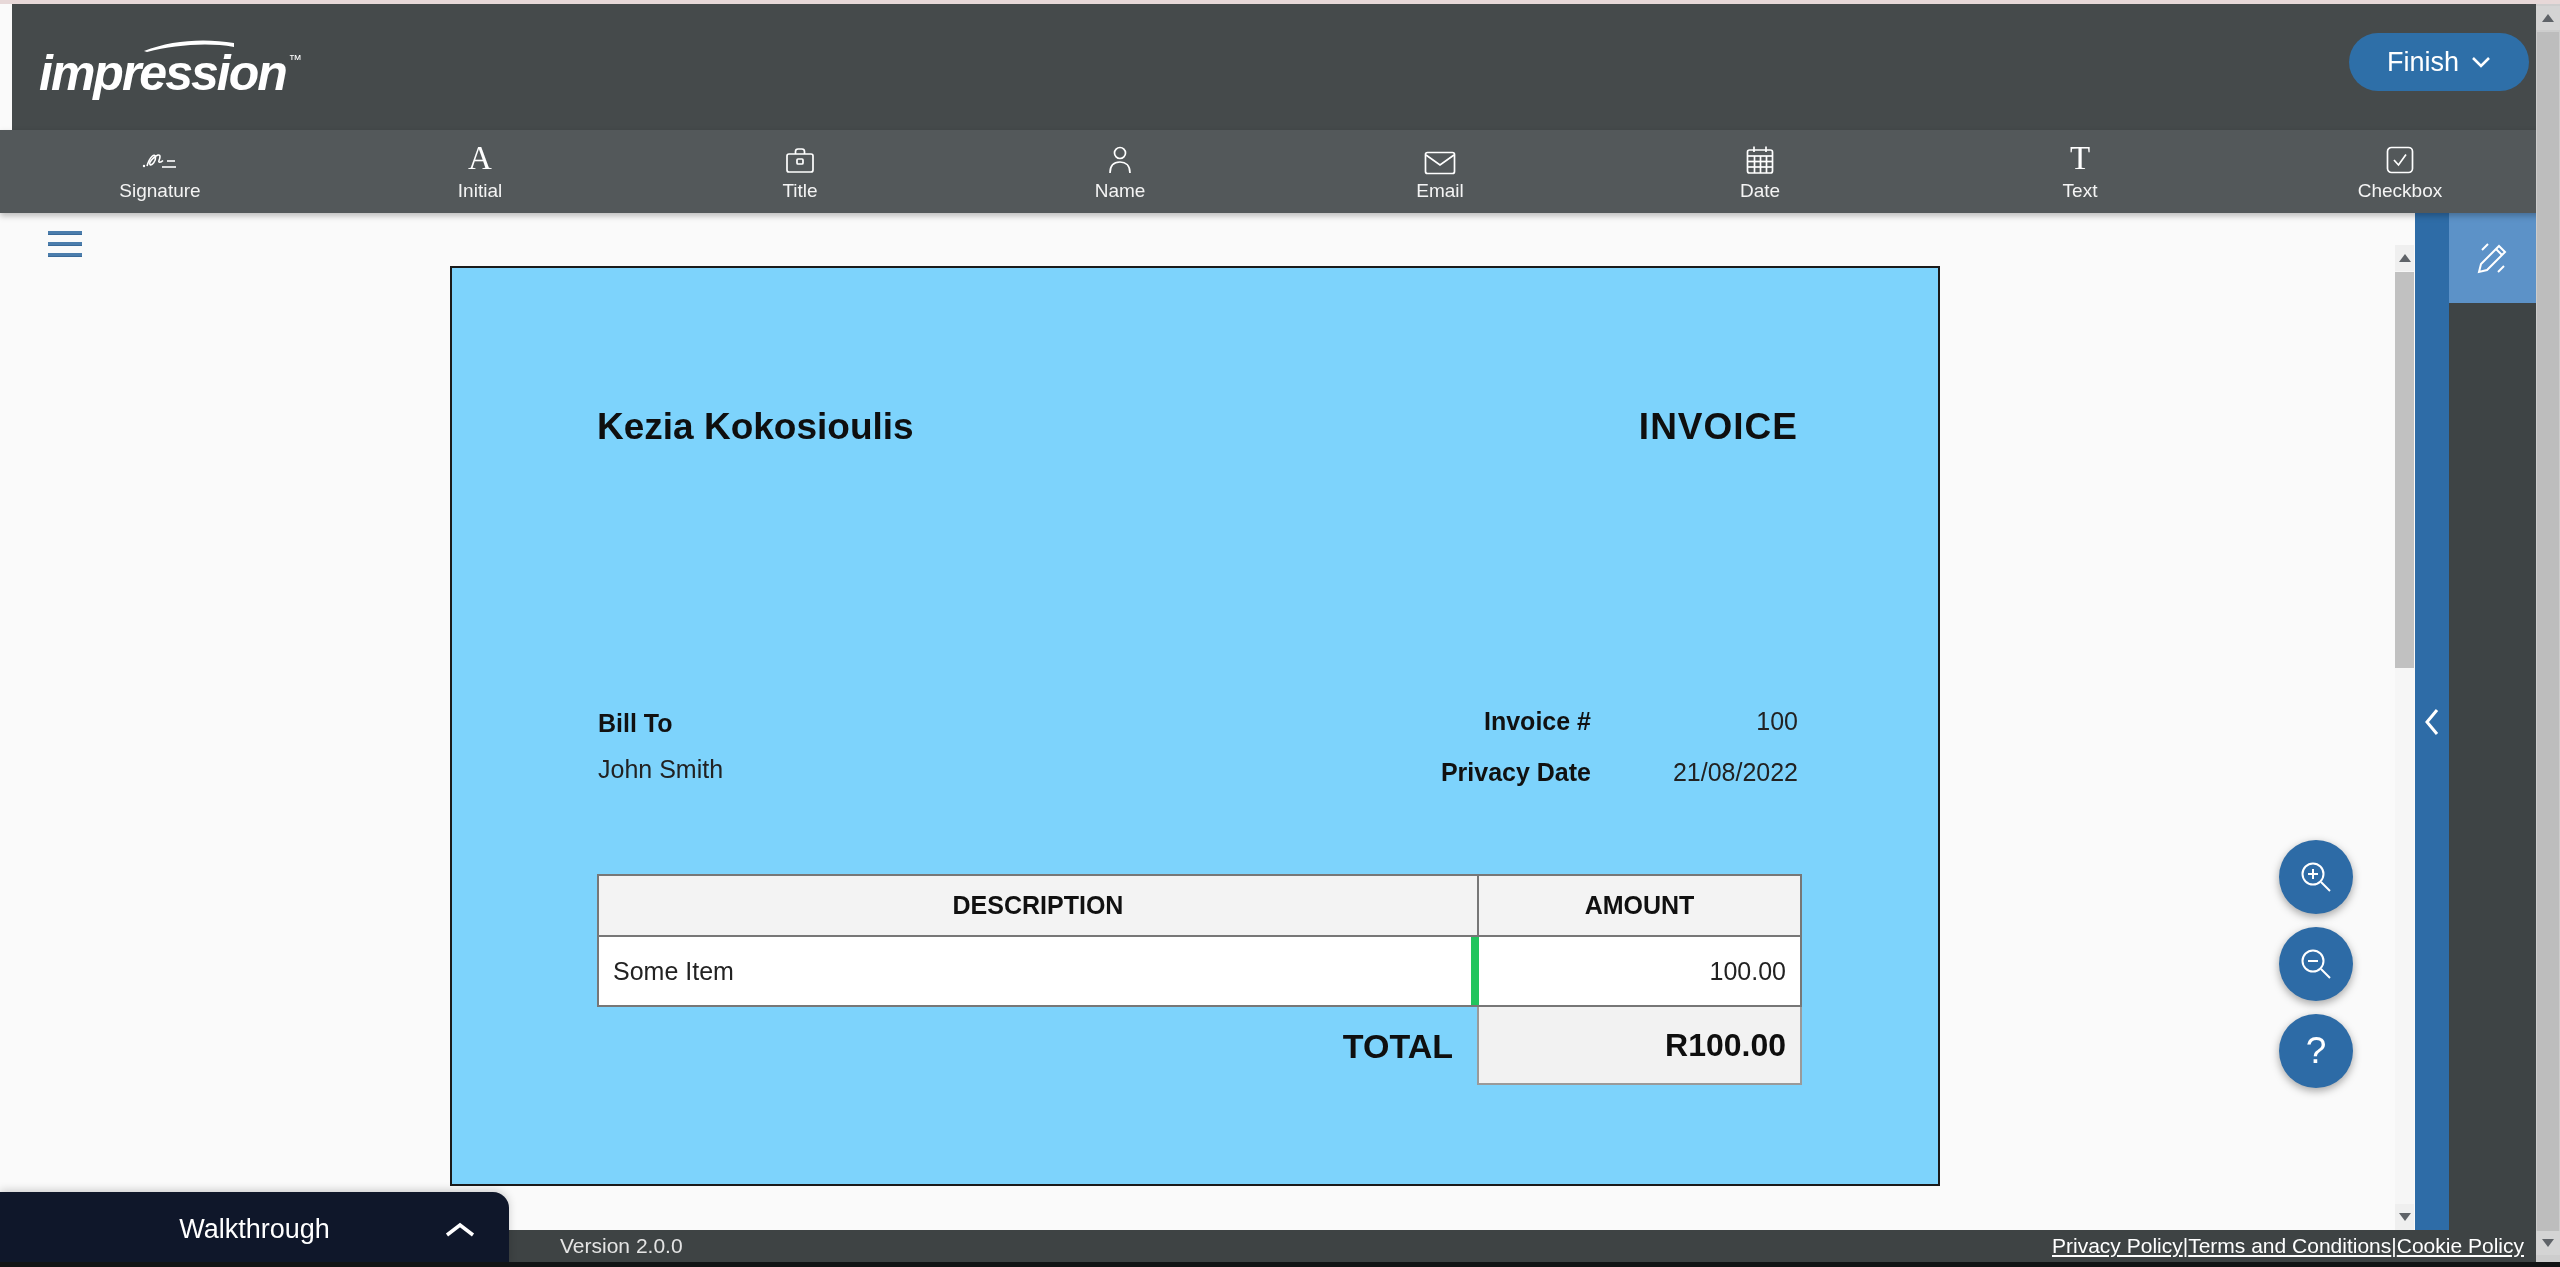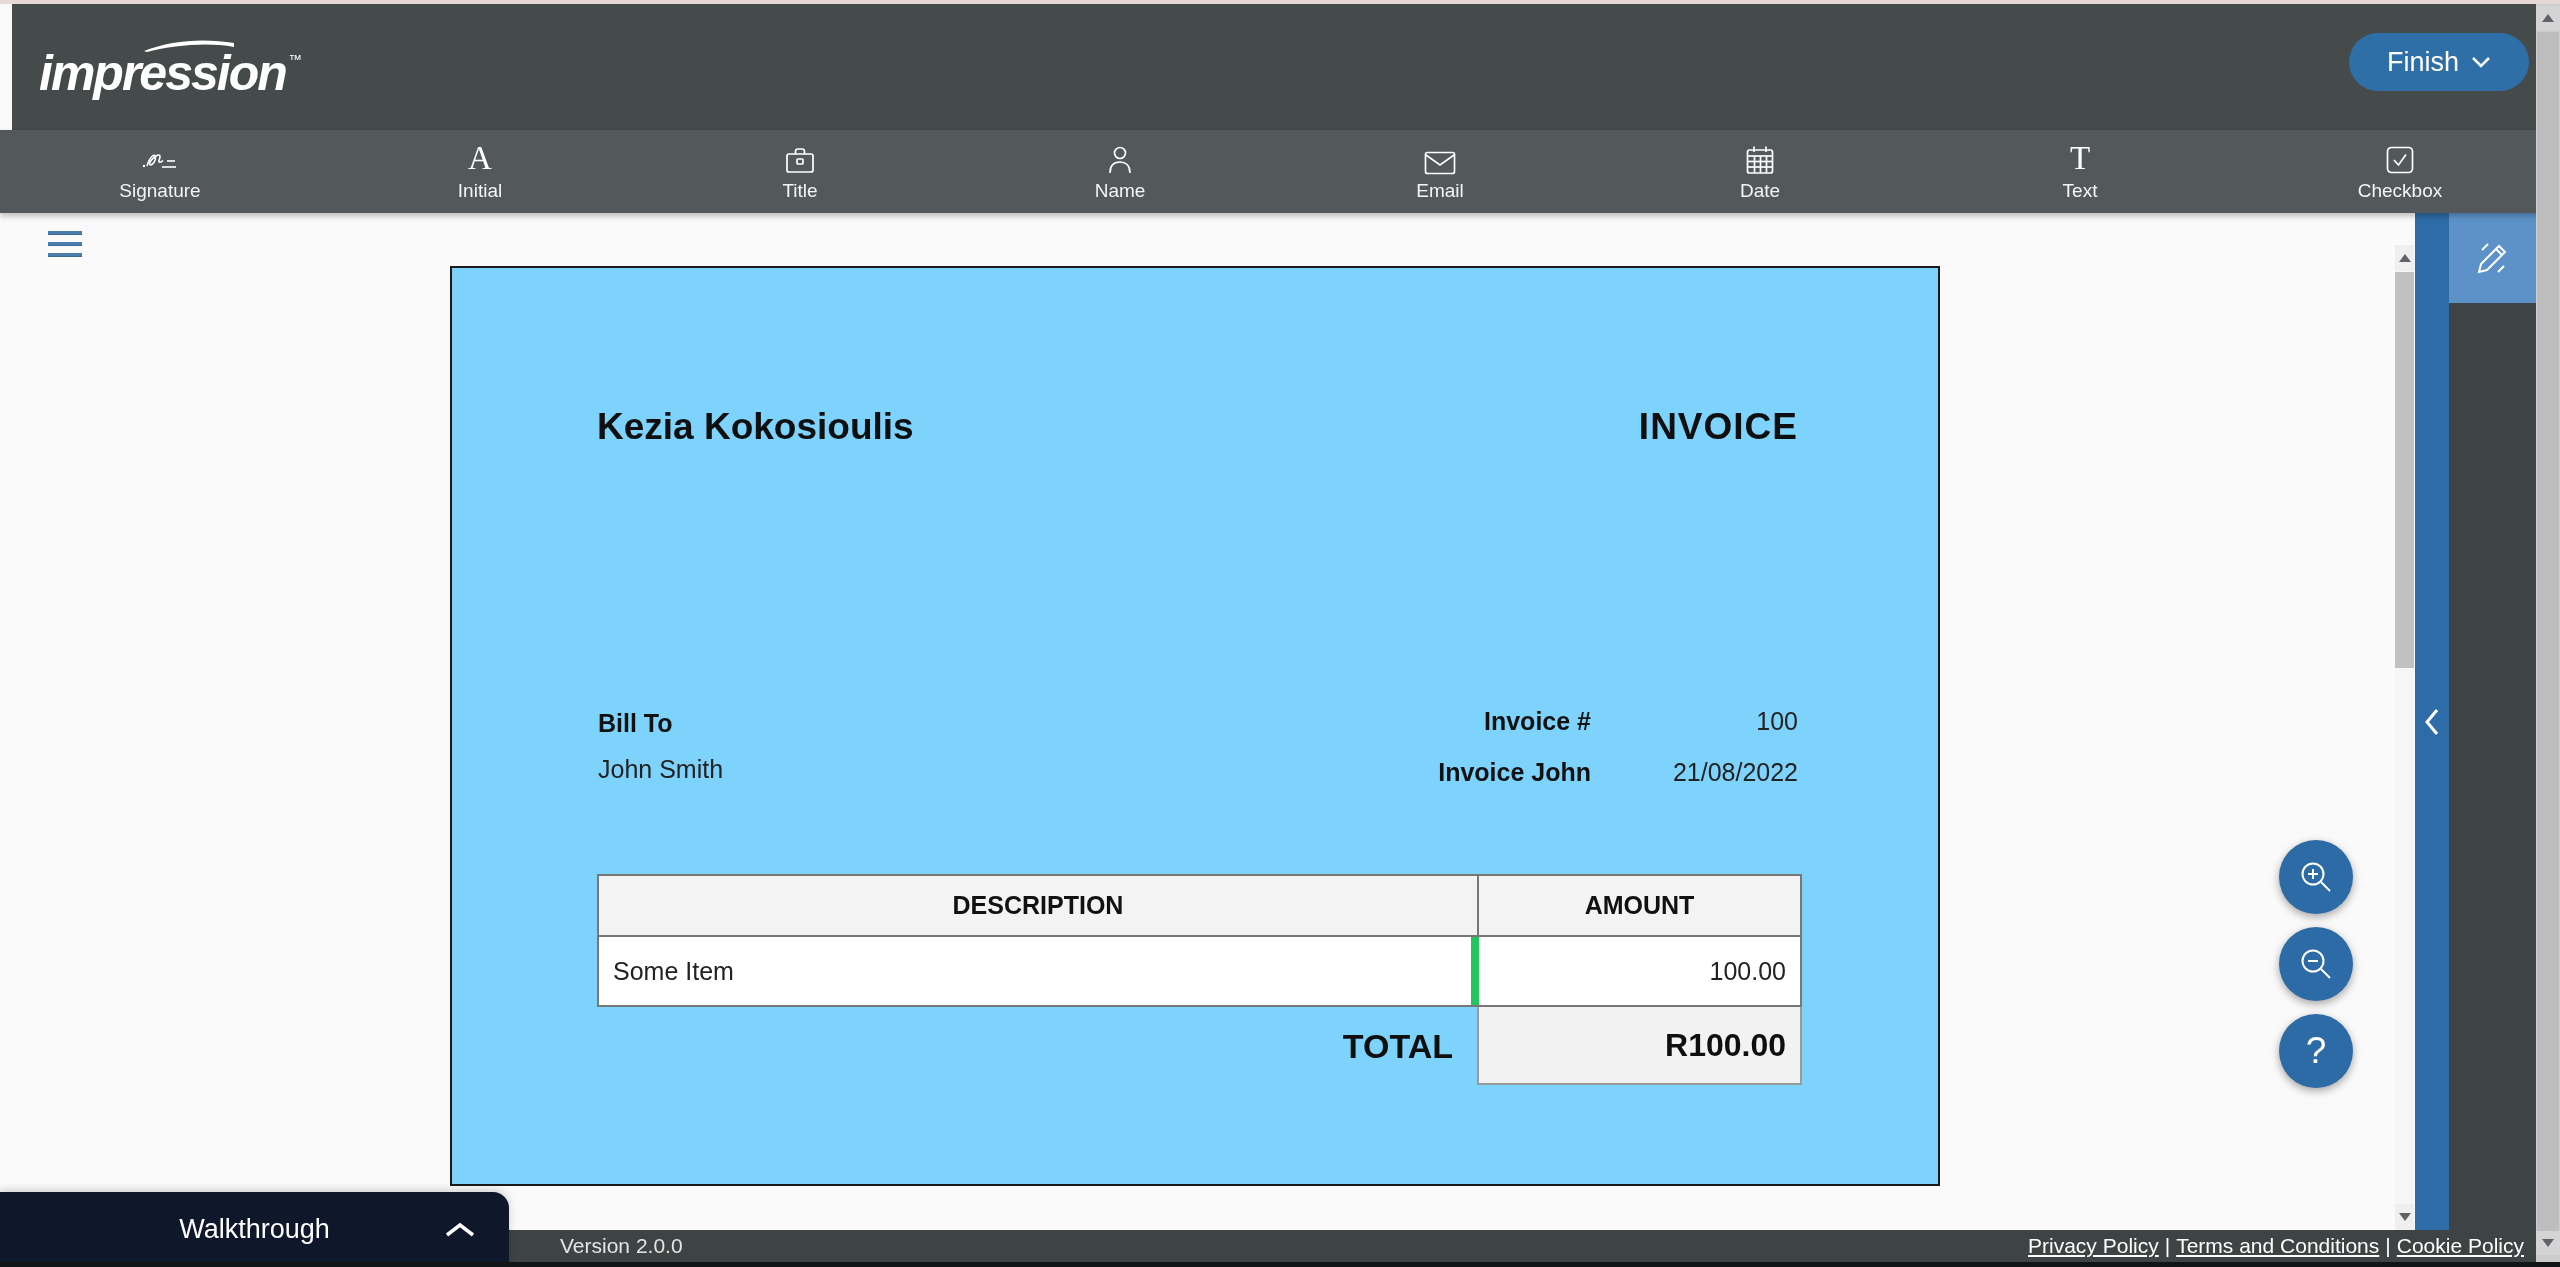--- a/index.html
+++ b/index.html
@@ -87,21 +87,21 @@
   
   .walkthrough { position:absolute; left:0; top:1192px; width:509px; height:75px; background:#0f172a;
                  border-top-right-radius:16px; display:flex; align-items:center; justify-content:center;
                  color:#fff; z-index:5; cursor:pointer; box-shadow:0 -2px 8px rgba(0,0,0,.18); }
   .walk-label { font-size:27px; }
   .walk-chevron { position:absolute; right:32px; top:29px; }
 
   
   .footer-bar { position:absolute; left:0; top:1230px; width:2560px; height:32px; background:#3e4344; z-index:3; }
   .version { position:absolute; left:560px; top:4px; font-size:21px; color:#e4e4e4; }
-  .legal { position:absolute; right:36px; top:4px; font-size:21px; color:#fff; display:flex; gap:6px; align-items:baseline; }
+  .legal { position:absolute; right:36px; top:4px; font-size:21px; color:#fff; display:flex; gap:0; align-items:baseline; }
   .legal a { color:#fff; text-decoration:underline; cursor:pointer; }
   .legal .sep { text-decoration:none; }
   .bottom-strip { position:absolute; left:0; top:1262px; width:2560px; height:5px; background:#121415; z-index:8; }
 
   
   .win-scroll { position:absolute; left:2536px; top:4px; width:24px; height:1258px; background:#cdcdcd; z-index:7; }
   .ws-btn { position:absolute; left:0; width:24px; height:24px; background:#d4d4d4; display:flex; align-items:center; justify-content:center; cursor:pointer; }
   .ws-up { top:2px; } .ws-down { bottom:7px; }
   .ws-thumb { position:absolute; left:1px; top:28px; width:22px; height:1200px; background:#bdbdbd; cursor:pointer; }
 
@@ -234,21 +234,21 @@
 
       <div class="bill-to-label">Bill To</div>
       <div class="bill-to-name">John Smith</div>
 
       <div class="meta">
         <div class="meta-row">
           <span class="meta-label">Invoice #</span>
           <span class="meta-value">100</span>
         </div>
         <div class="meta-row">
-          <span class="meta-label">Invoice John</span>
+          <span class="meta-label">Privacy Date</span>
           <span class="meta-value">21/08/2022</span>
         </div>
       </div>
 
       <div class="inv-table">
         <div class="t-head">
           <div class="t-h-desc">DESCRIPTION</div>
           <div class="t-h-amt">AMOUNT</div>
         </div>
         <div class="t-row">

